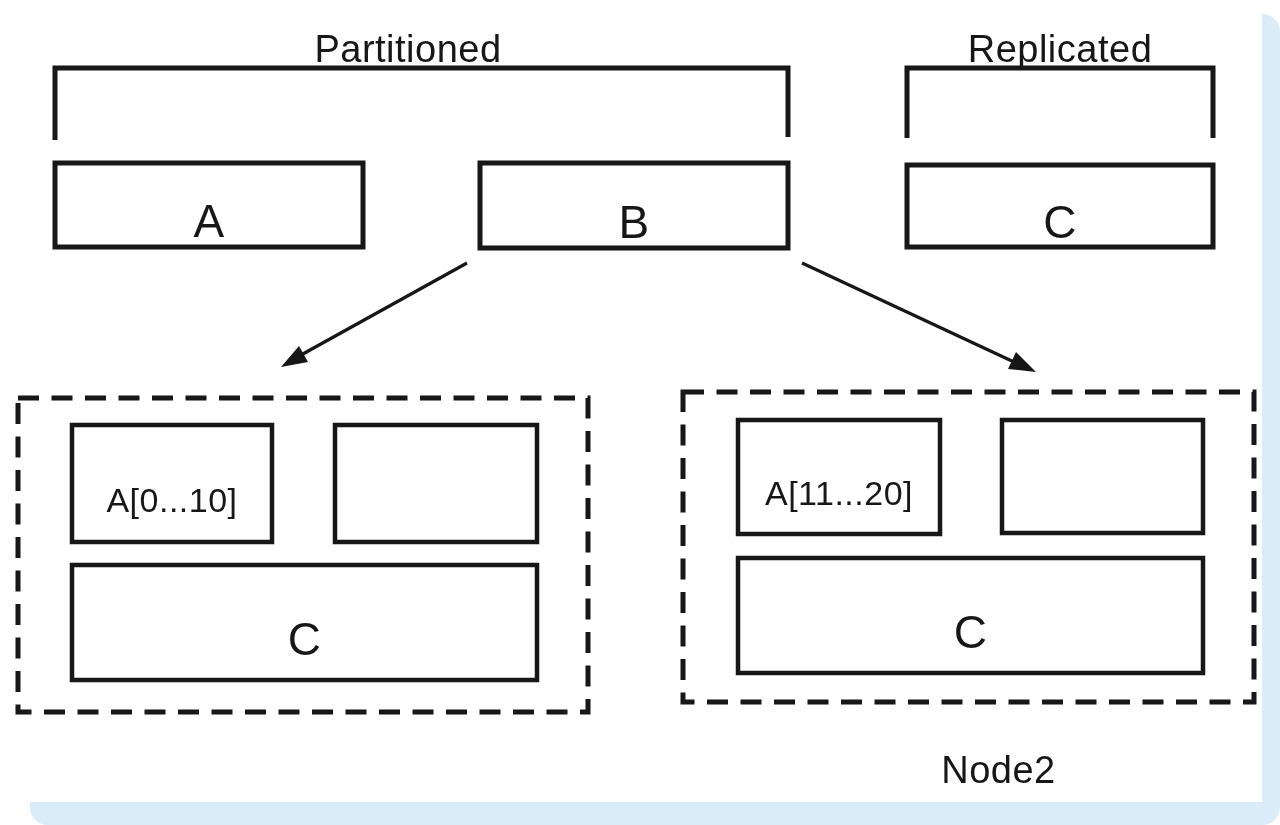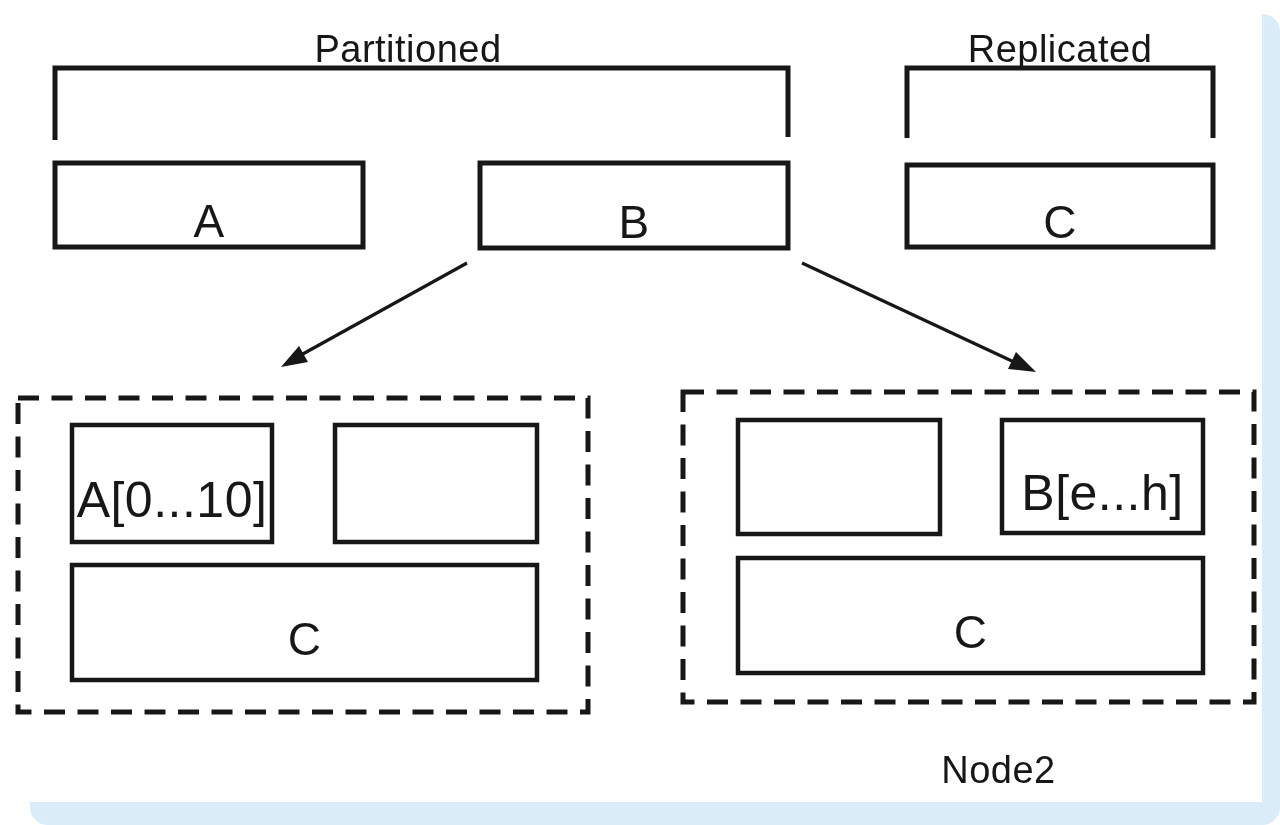--- a/index.html
+++ b/index.html
@@ -43,21 +43,21 @@
     display: flex;
     align-items: center;
     justify-content: center;
     line-height: 1;
     white-space: nowrap;
     font-size: 38px;
     letter-spacing: 0.5px;
     margin-top: 16px;
   }
   .lbl.big { font-size: 46px; }
-  .lbl.sub { font-size: 50px; }
+  .lbl.sub { font-size: 34px; }
 </style>
 </head>
 <body>
 
 <div class="stage">
 
   <div class="blue-panel"></div>
   <div class="canvas"></div>
 
   <svg class="lines" viewBox="0 0 1280 825">
@@ -88,18 +88,18 @@
   <div class="lbl" style="left:258px; top:12px; width:300px; height:42px;">Partitioned</div>
   <div class="lbl" style="left:910px; top:12px; width:300px; height:42px;">Replicated</div>
 
   <div class="lbl big" style="left:55px; top:163px; width:308px; height:84px;">A</div>
   <div class="lbl big" style="left:480px; top:163px; width:308px; height:85px;">B</div>
   <div class="lbl big" style="left:907px; top:165px; width:306px; height:82px;">C</div>
 
   <div class="lbl sub" style="left:72px; top:425px; width:200px; height:117px;">A[0...10]</div>
   <div class="lbl big" style="left:72px; top:565px; width:465px; height:115px;">C</div>
 
-  <div class="lbl sub" style="left:1002px; top:420px; width:201px; height:113px;">B[e...h]</div>
+  <div class="lbl sub" style="left:738px; top:420px; width:202px; height:114px;">A[11...20]</div>
   <div class="lbl big" style="left:738px; top:558px; width:465px; height:115px;">C</div>
 
   <div class="lbl" style="left:713px; top:733px; width:571px; height:42px;">Node2</div>
 
 </div>
 
 </body></html>

